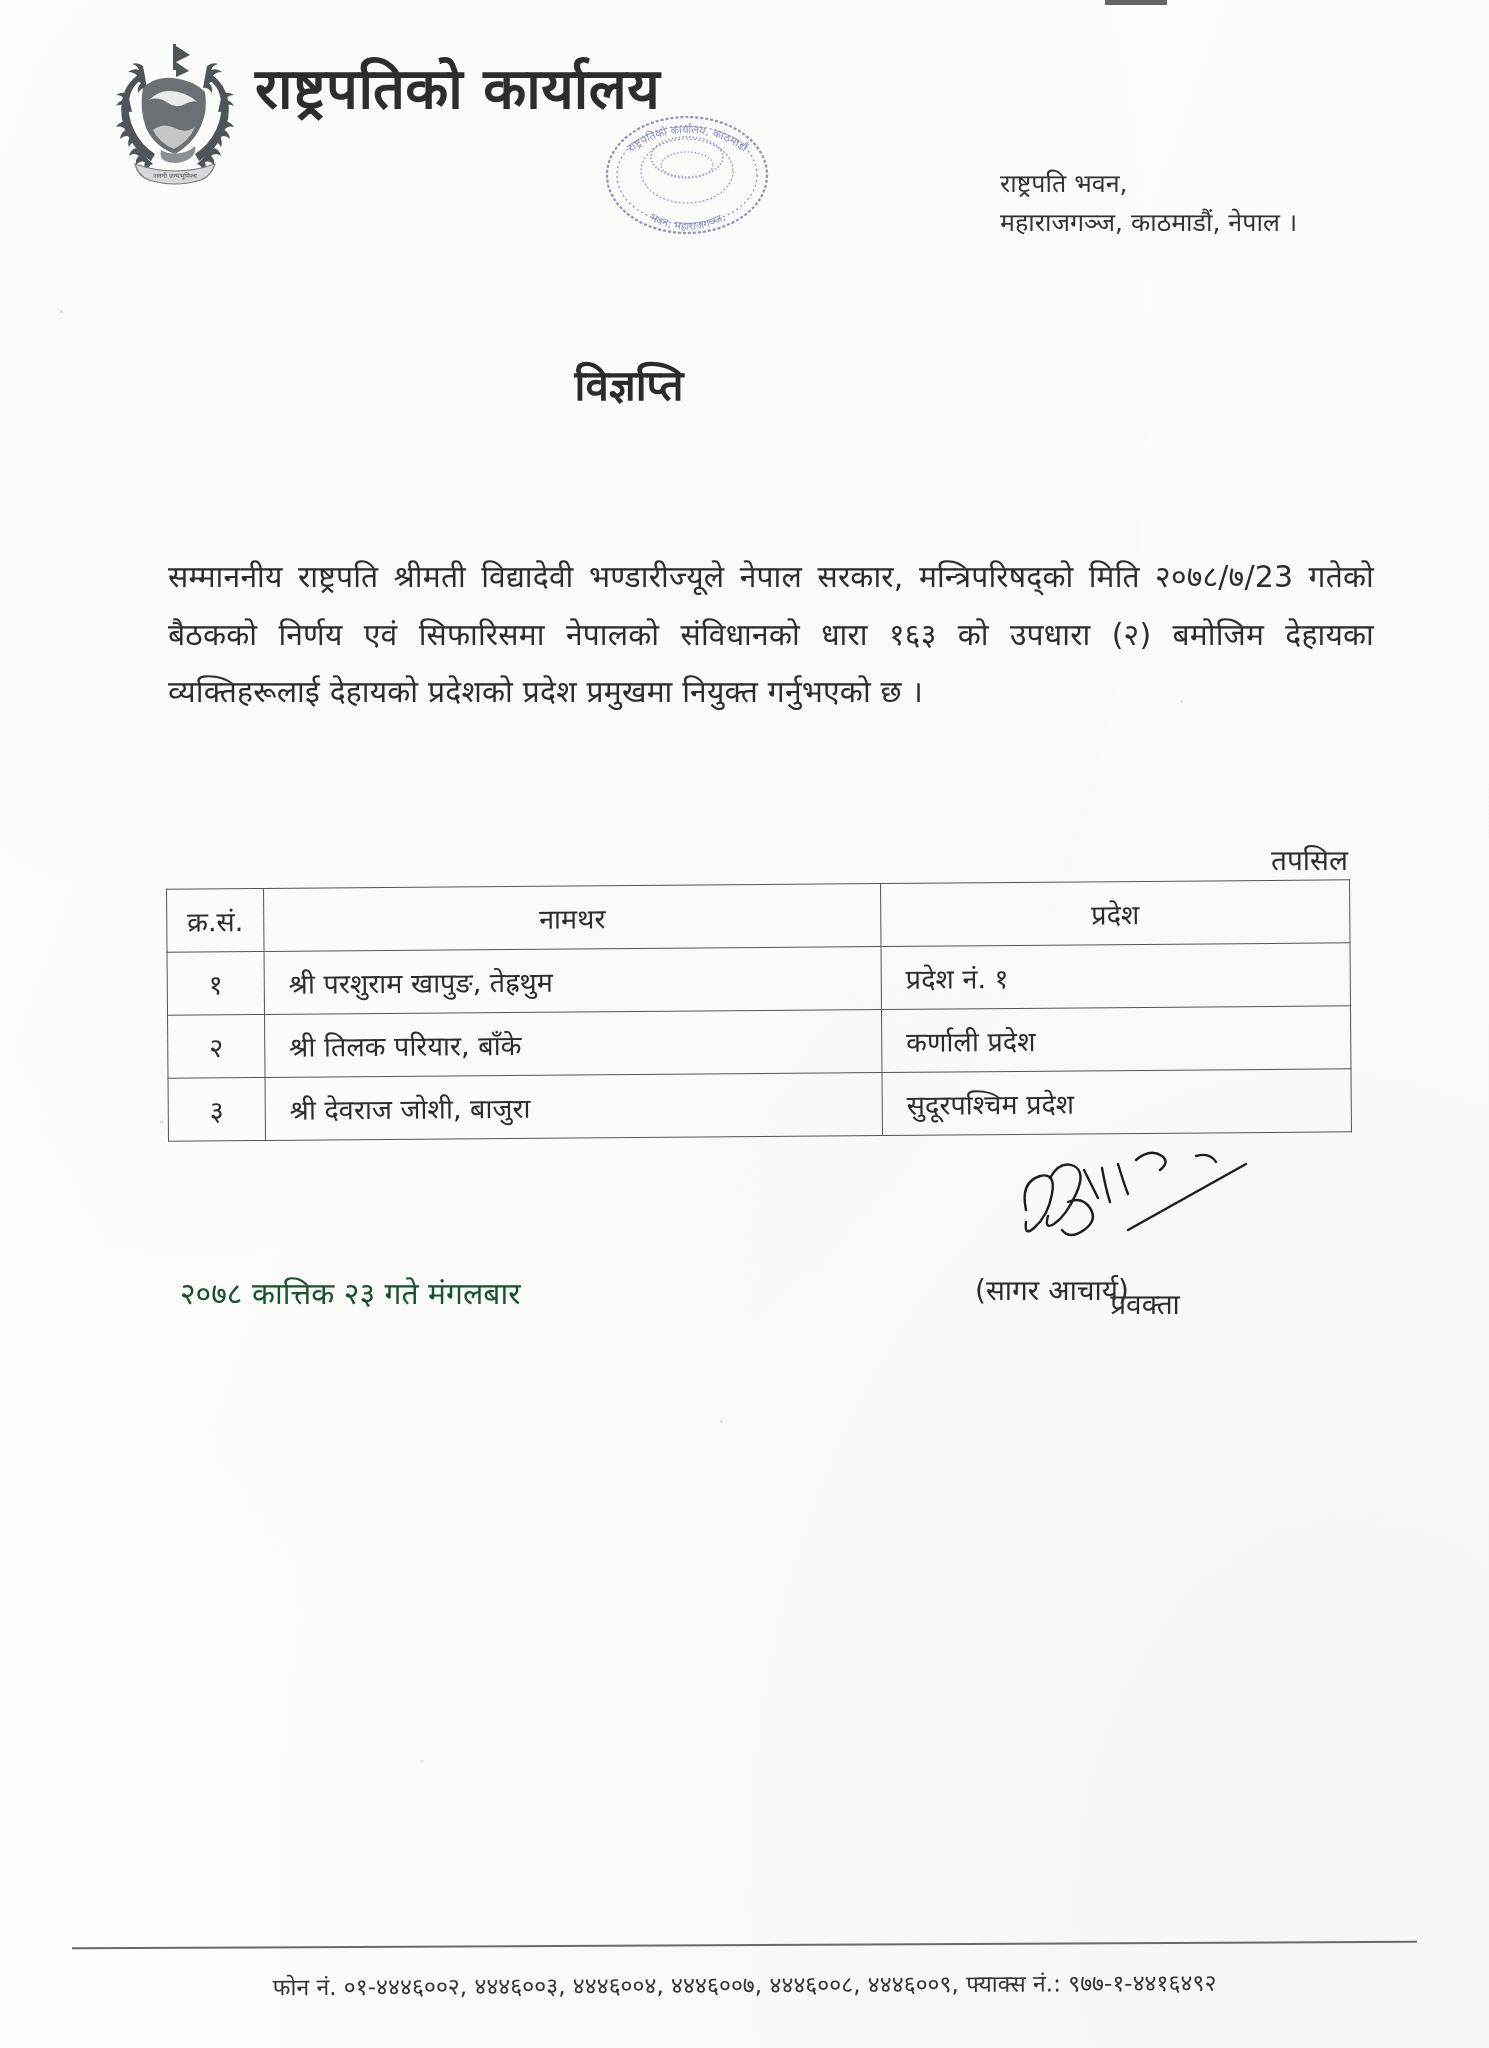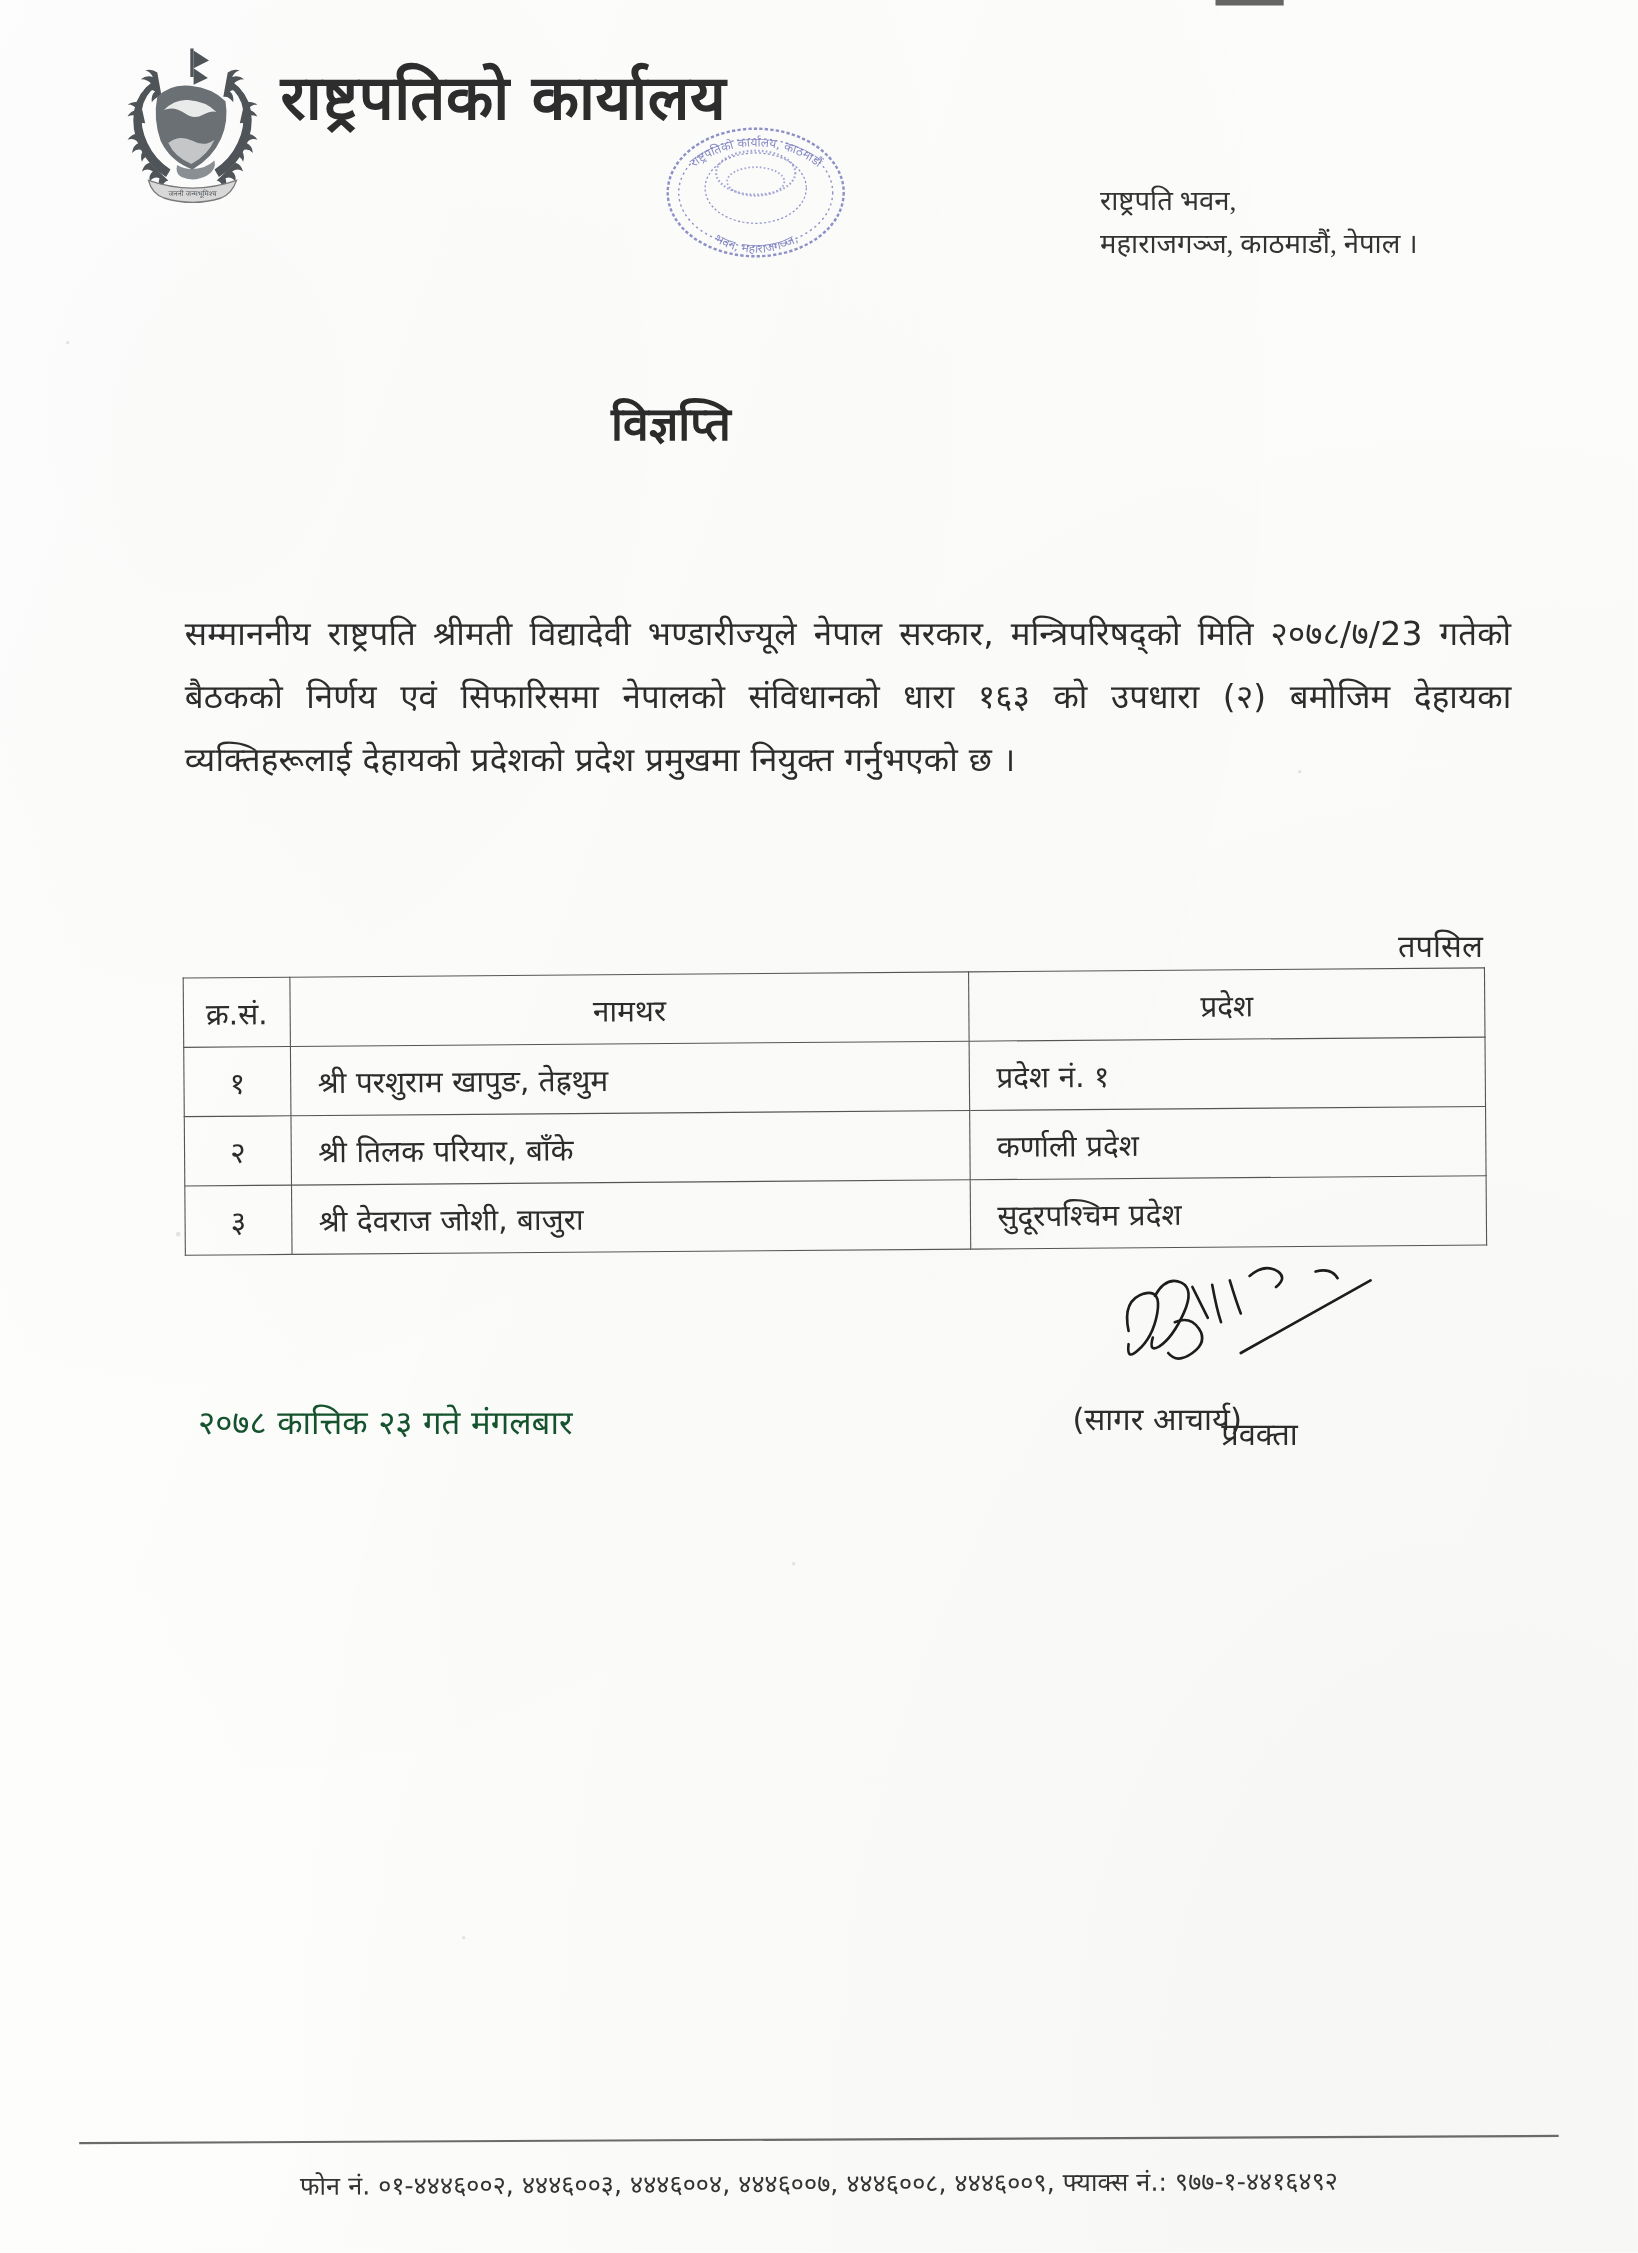--- a/index.html
+++ b/index.html
@@ -67,21 +67,21 @@
   }
   .address {
     position: absolute;
     left: 1000px;
     top: 165px;
     font-size: 25px;
     line-height: 1.55;
     color: #333333;
     white-space: nowrap;
   }
-  .address div { white-space: nowrap; font-family: Liberation Serif, serif; }
+  .address div { white-space: nowrap; }
 
   
   .stamp {
     position: absolute;
     left: 595px;
     top: 105px;
     width: 185px;
     height: 130px;
     opacity: 0.72;
     pointer-events: none;
@@ -90,20 +90,21 @@
   
   .doc-title {
     position: absolute;
     left: 0;
     top: 355px;
     width: 1220px;
     text-align: center;
     font-size: 42px;
     font-weight: 600;
     color: #2b2b2b;
+    padding-left: 19px;
   }
 
   
   .body-text {
     position: absolute;
     left: 168px;
     top: 548px;
     width: 1206px;
     font-size: 30px;
     line-height: 1.92;

